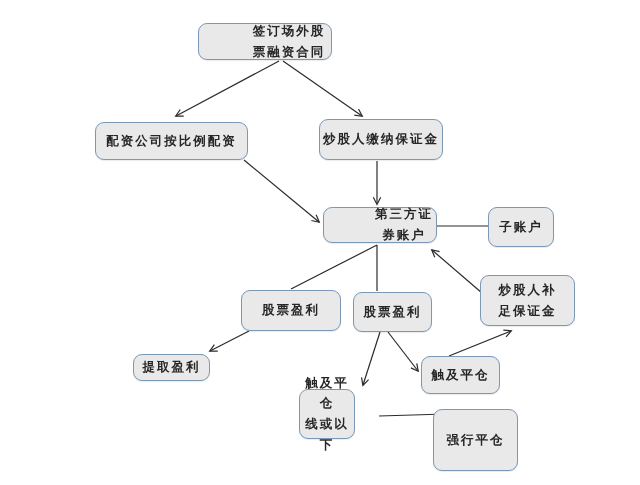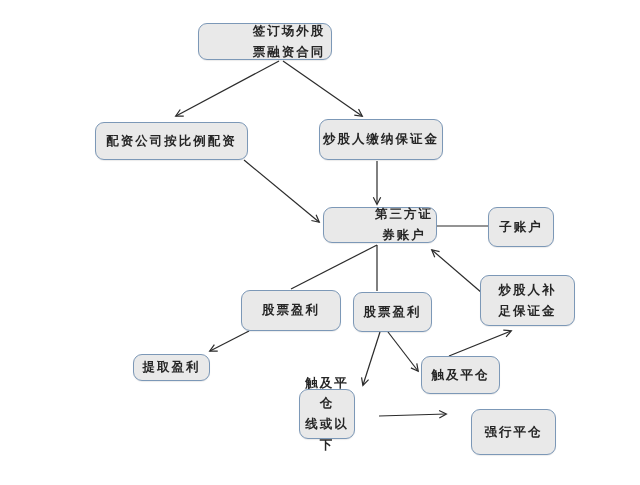--- a/index.html
+++ b/index.html
@@ -82,15 +82,15 @@
       <div class="node" style="left: 323px; top: 207px; width: 114px; height: 36px; padding-left: 48px;"><span>第三方证券账户</span></div>
       <div class="node" style="left: 488px; top: 207px; width: 66px; height: 40px;"><span>子账户</span></div>
       <div class="node" style="left: 241px; top: 290px; width: 100px; height: 41px;"><span>股票盈利</span></div>
       <div class="node" style="left: 353px; top: 292px; width: 79px; height: 40px;"><span>股票盈利</span></div>
       <div class="node" style="left: 480px; top: 275px; width: 95px; height: 51px;"><span>炒股人补
 足保证金</span></div>
       <div class="node" style="left: 133px; top: 354px; width: 77px; height: 27px;"><span>提取盈利</span></div>
       <div class="node" style="left: 421px; top: 356px; width: 79px; height: 38px;"><span>触及平仓</span></div>
       <div class="node" style="left: 299px; top: 389px; width: 56px; height: 50px; border-radius: 9px;"><span>触及平仓
 线或以下</span></div>
-      <div class="node" style="left: 471px; top: 409px; width: 85px; height: 46px;"><span>强行平仓</span></div>
+      <div class="node" style="left: 433px; top: 409px; width: 85px; height: 62px;"><span>强行平仓</span></div>
     </div>
 </div>
 
 </body></html>

